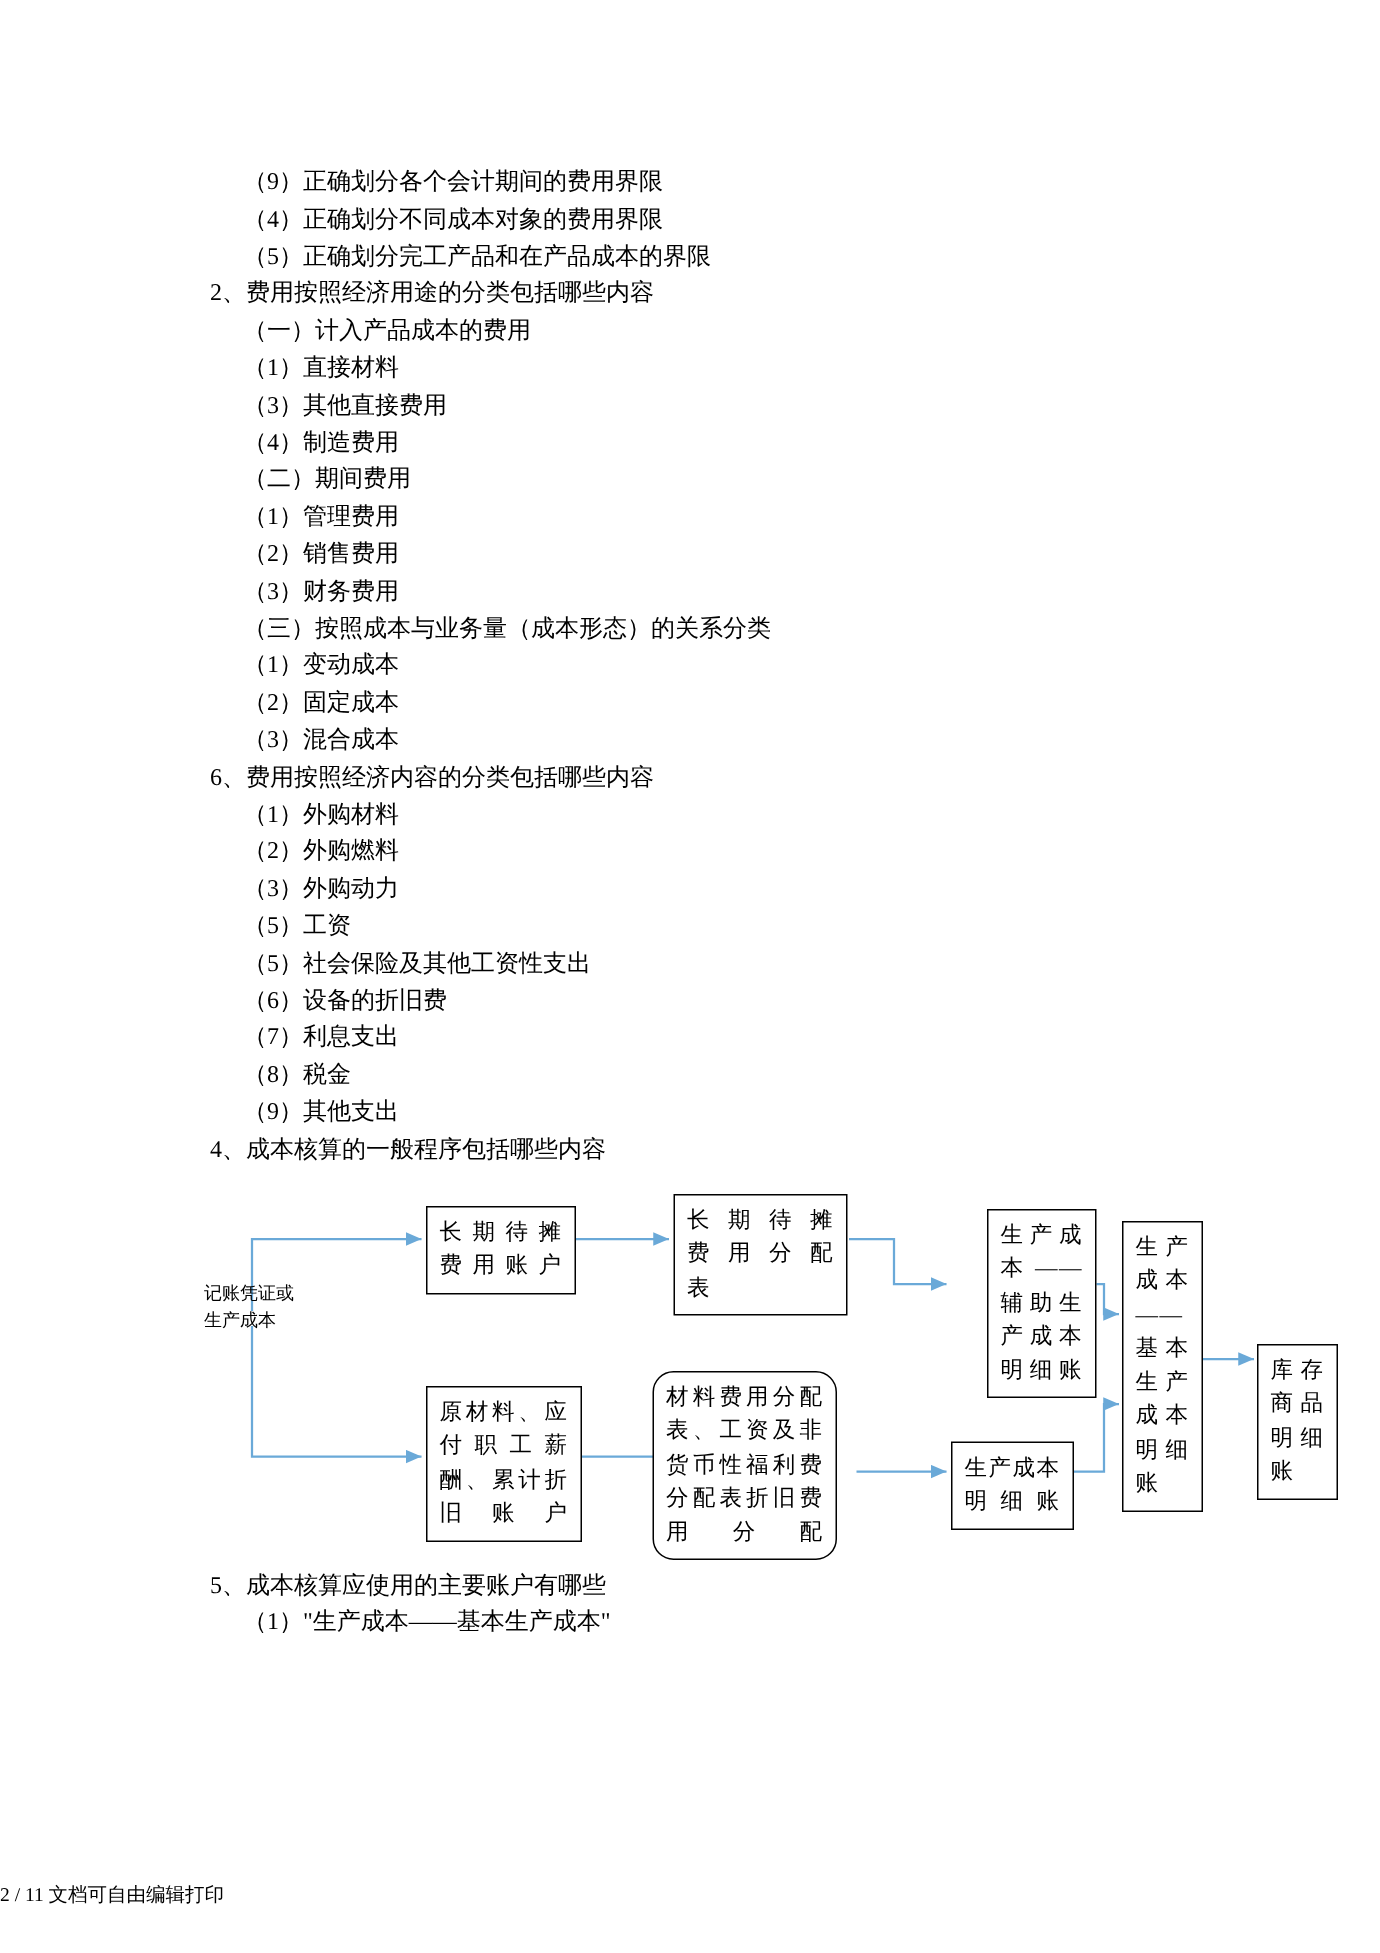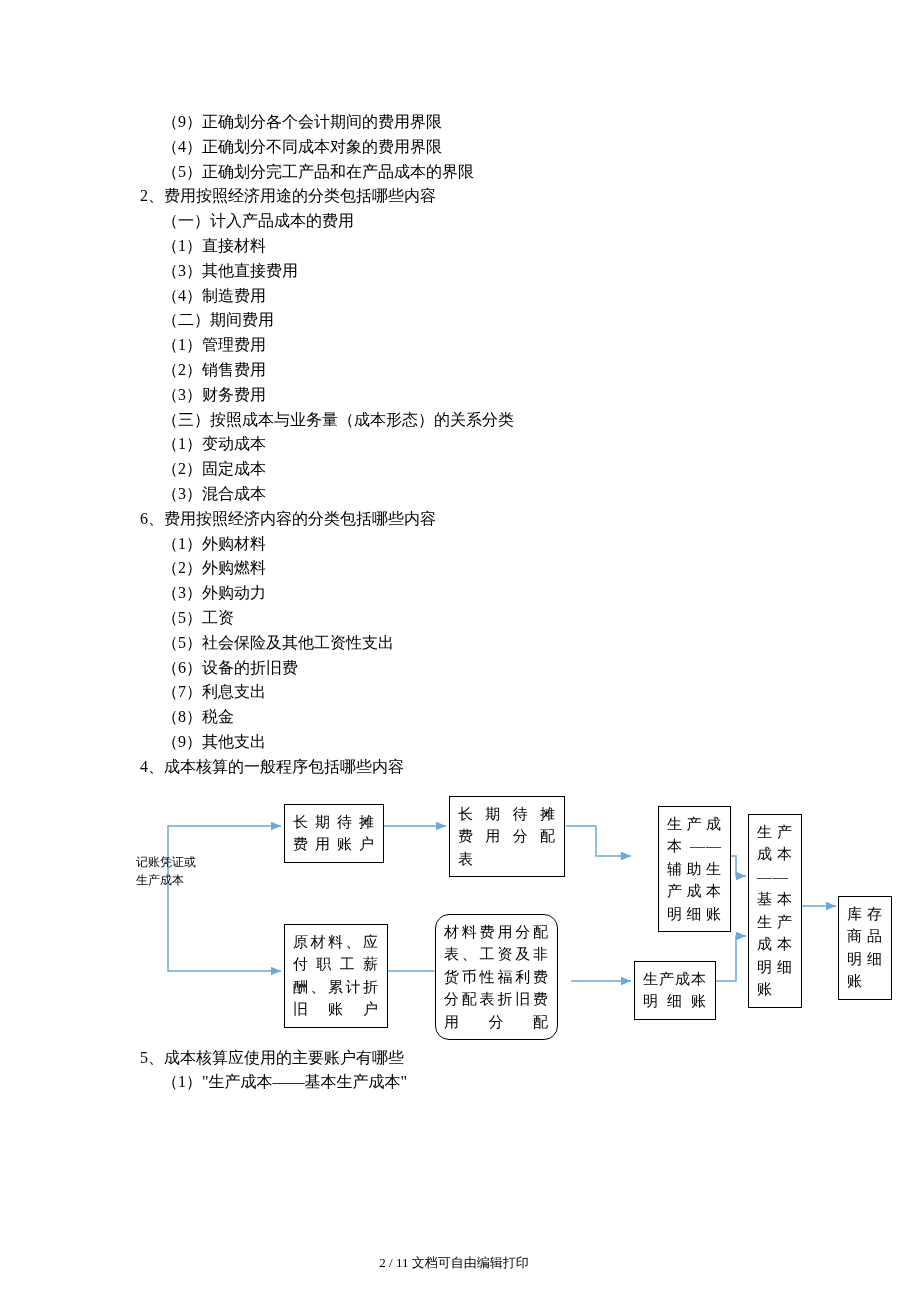--- a/index.html
+++ b/index.html
@@ -51,21 +51,21 @@
     width: 760px; height: 260px;
     pointer-events: none;
   }
   .after {
   }
   .footer {
     position: absolute;
     bottom: 30px;
     left: 0;
     width: 908px;
-    text-align: center;
+    text-align: left;
     font-size: 13px;
     color: #000;
   }
 </style>
 </head>
 <body>
 
 <div class="page">
   <div id="text-lines">
       <div class="line indent1">（9）正确划分各个会计期间的费用界限</div>

